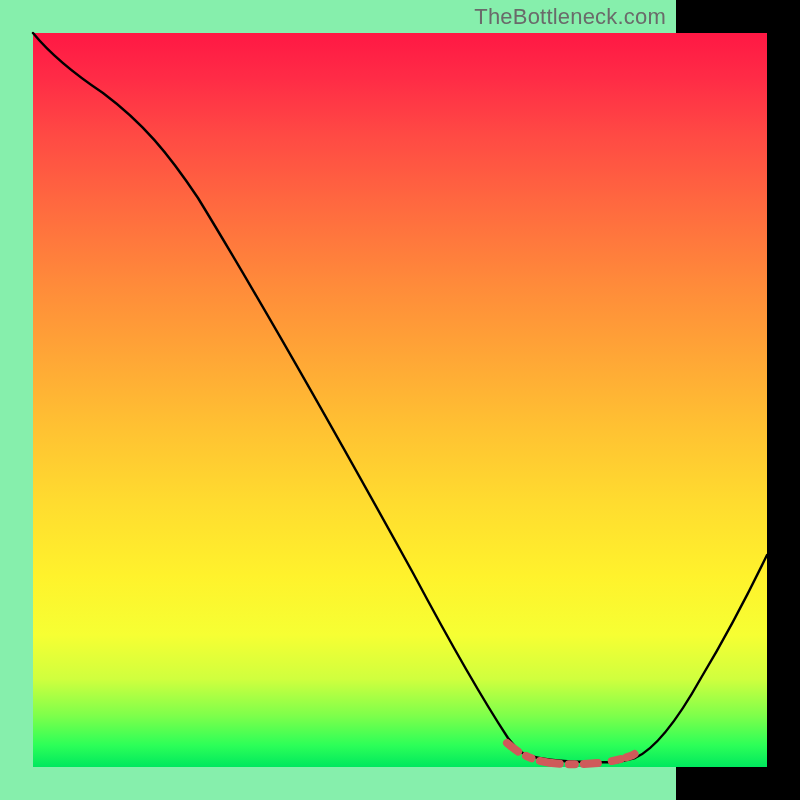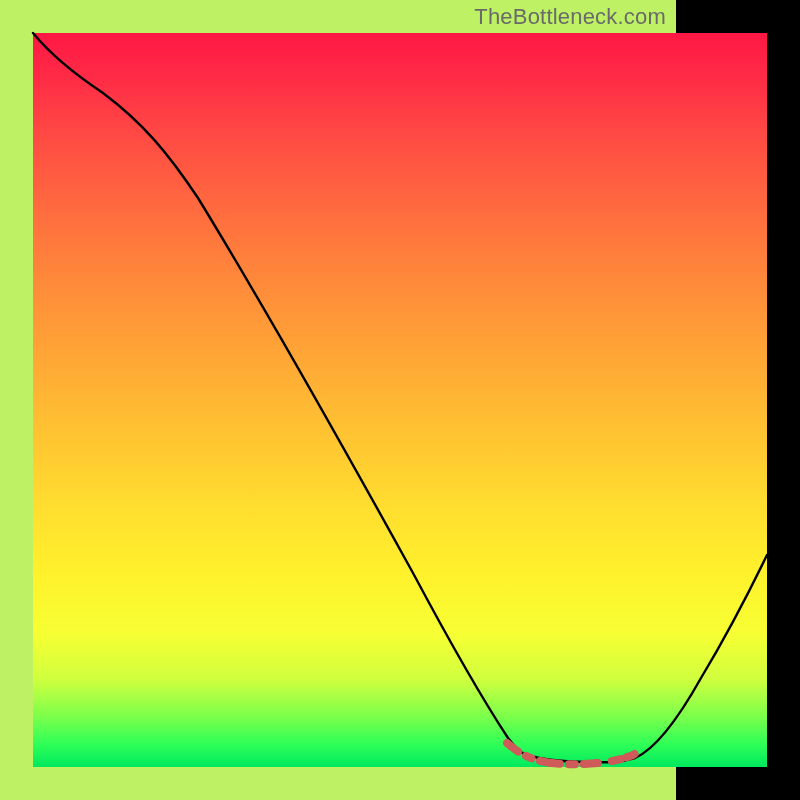--- a/index.html
+++ b/index.html
@@ -8,21 +8,21 @@
     width: 800px;
     height: 800px;
     background: #000;
     overflow: hidden;
     font-family: Arial, Helvetica, sans-serif;
   }
   .frame {
     position: relative;
     width: 676px;
     height: 800px;
-    background: #bef264;
+    background: #86efac;
   }
   .watermark {
     position: absolute;
     top: 4px;
     right: 10px;
     color: #6a6a6a;
     font-size: 22px;
     font-weight: 500;
     letter-spacing: 0.2px;
     user-select: none;

